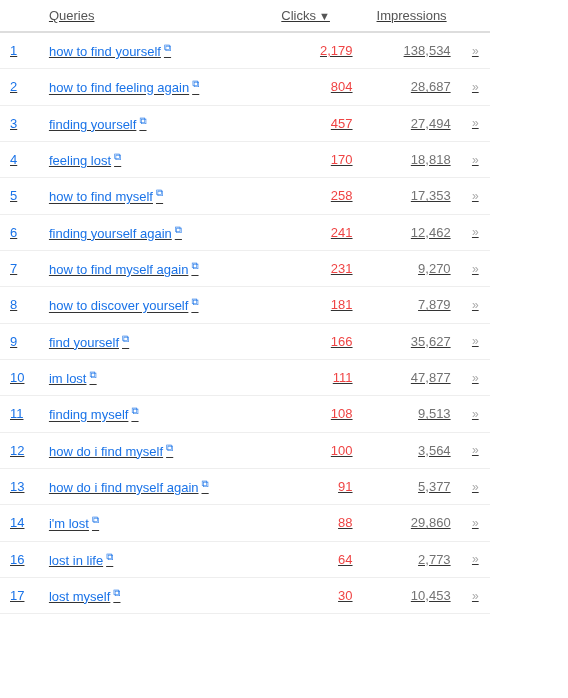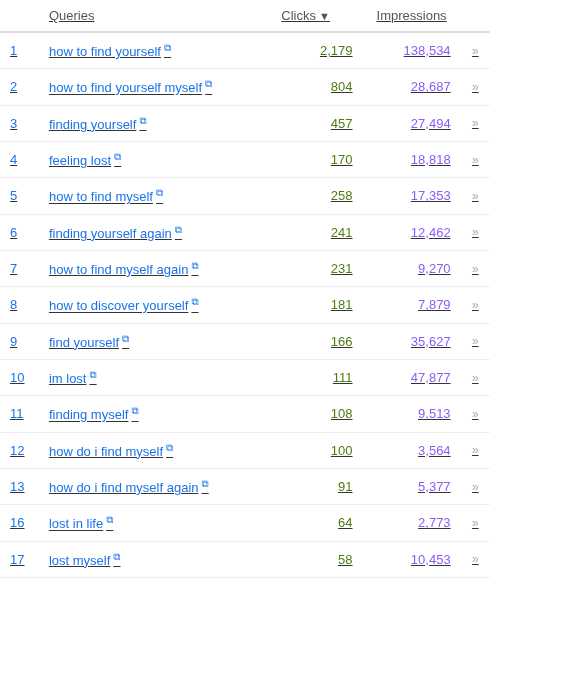--- a/index.html
+++ b/index.html
@@ -66,26 +66,26 @@
       color: #1a73e8;
       text-decoration: none;
     }
     .ext-link {
       font-size: 10px;
       color: #1a73e8;
       margin-left: 3px;
       vertical-align: super;
     }
     td.clicks-cell {
-      color: #4d7c0f;
+      color: #ef4444;
       text-align: right;
       width: 100px;
     }
     td.impressions-cell {
-      color: #8b5cf6;
+      color: #737373;
       text-align: right;
       width: 100px;
     }
     td.arrow-cell {
       text-align: center;
       width: 30px;
       color: #aaa;
       font-size: 12px;
     }
     .sort-arrow {
@@ -116,21 +116,21 @@
     <tbody id="table-body">
     <tr>
           <td class="row-num">1</td>
           <td class="query-cell"><a href="#">how to find yourself</a><span class="ext-link">⧉</span></td>
           <td class="clicks-cell">2,179</td>
           <td class="impressions-cell">138,534</td>
           <td class="arrow-cell">»</td>
         </tr>
         <tr>
           <td class="row-num">2</td>
-          <td class="query-cell"><a href="#">how to find yourself myself</a><span class="ext-link">⧉</span></td>
+          <td class="query-cell"><a href="#">how to find feeling again</a><span class="ext-link">⧉</span></td>
           <td class="clicks-cell">804</td>
           <td class="impressions-cell">28,687</td>
           <td class="arrow-cell">»</td>
         </tr>
         <tr>
           <td class="row-num">3</td>
           <td class="query-cell"><a href="#">finding yourself</a><span class="ext-link">⧉</span></td>
           <td class="clicks-cell">457</td>
           <td class="impressions-cell">27,494</td>
           <td class="arrow-cell">»</td>
@@ -199,28 +199,35 @@
           <td class="arrow-cell">»</td>
         </tr>
         <tr>
           <td class="row-num">13</td>
           <td class="query-cell"><a href="#">how do i find myself again</a><span class="ext-link">⧉</span></td>
           <td class="clicks-cell">91</td>
           <td class="impressions-cell">5,377</td>
           <td class="arrow-cell">»</td>
         </tr>
         <tr>
+          <td class="row-num">14</td>
+          <td class="query-cell"><a href="#">i'm lost</a><span class="ext-link">⧉</span></td>
+          <td class="clicks-cell">88</td>
+          <td class="impressions-cell">29,860</td>
+          <td class="arrow-cell">»</td>
+        </tr>
+        <tr>
           <td class="row-num">16</td>
           <td class="query-cell"><a href="#">lost in life</a><span class="ext-link">⧉</span></td>
           <td class="clicks-cell">64</td>
           <td class="impressions-cell">2,773</td>
           <td class="arrow-cell">»</td>
         </tr>
         <tr>
           <td class="row-num">17</td>
           <td class="query-cell"><a href="#">lost myself</a><span class="ext-link">⧉</span></td>
-          <td class="clicks-cell">58</td>
+          <td class="clicks-cell">30</td>
           <td class="impressions-cell">10,453</td>
           <td class="arrow-cell">»</td>
         </tr>
       </tbody>
   </table>
 </div>
 
 </body></html>

